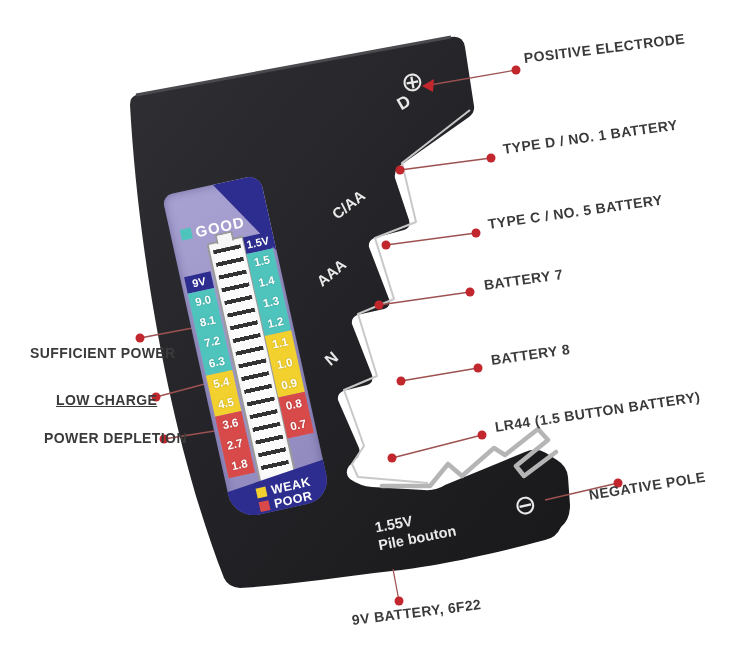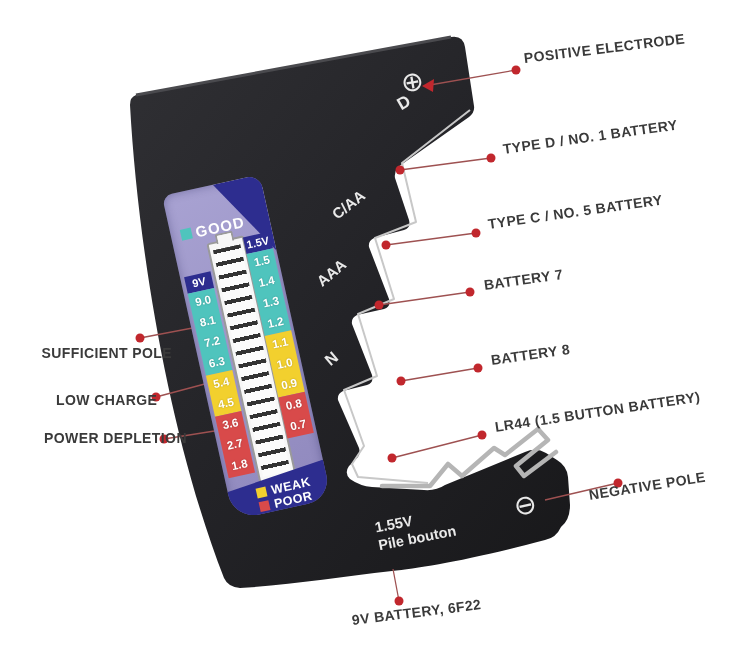--- a/index.html
+++ b/index.html
@@ -61,21 +61,21 @@
   .c-positive{left:524px;top:50px;transform:rotate(-7deg);}
   .c-typed{left:503px;top:141px;transform:rotate(-8deg);}
   .c-typec{left:488px;top:216px;transform:rotate(-8deg);}
   .c-b7{left:484px;top:277px;transform:rotate(-8deg);}
   .c-b8{left:491px;top:352px;transform:rotate(-8deg);}
   .c-lr44{left:495px;top:419px;transform:rotate(-8.5deg);}
   .c-negative{left:589px;top:487px;transform:rotate(-9deg);}
   .c-9v{left:352px;top:612px;transform:rotate(-7deg);}
   .c-left{text-align:right;transform:none;}
   .c-sufficient{left:30px;top:345px;width:142px;}
-  .c-low{left:56px;top:392px;width:95px;}
+  .c-low{left:56px;top:392px;width:95px;text-decoration:underline;}
   .c-depletion{left:44px;top:430px;width:136px;}
 </style>
 </head>
 <body>
 
 <div class="stage">
 
   <svg class="art" width="735" height="667" viewBox="0 0 735 667">
     <defs>
       <linearGradient id="bodyGrad" x1="0" y1="0" x2="1" y2="1">
@@ -226,17 +226,17 @@
   </div>
 
   <div class="callout c-positive">POSITIVE ELECTRODE</div>
   <div class="callout c-typed">TYPE D / NO. 1 BATTERY</div>
   <div class="callout c-typec">TYPE C / NO. 5 BATTERY</div>
   <div class="callout c-b7">BATTERY 7</div>
   <div class="callout c-b8">BATTERY 8</div>
   <div class="callout c-lr44">LR44 (1.5 BUTTON BATTERY)</div>
   <div class="callout c-negative">NEGATIVE POLE</div>
   <div class="callout c-9v">9V BATTERY, 6F22</div>
-  <div class="callout c-left c-sufficient">SUFFICIENT POLE</div>
+  <div class="callout c-left c-sufficient">SUFFICIENT POWER</div>
   <div class="callout c-left c-low">LOW CHARGE</div>
   <div class="callout c-left c-depletion">POWER DEPLETION</div>
 
 </div>
 
 </body></html>

